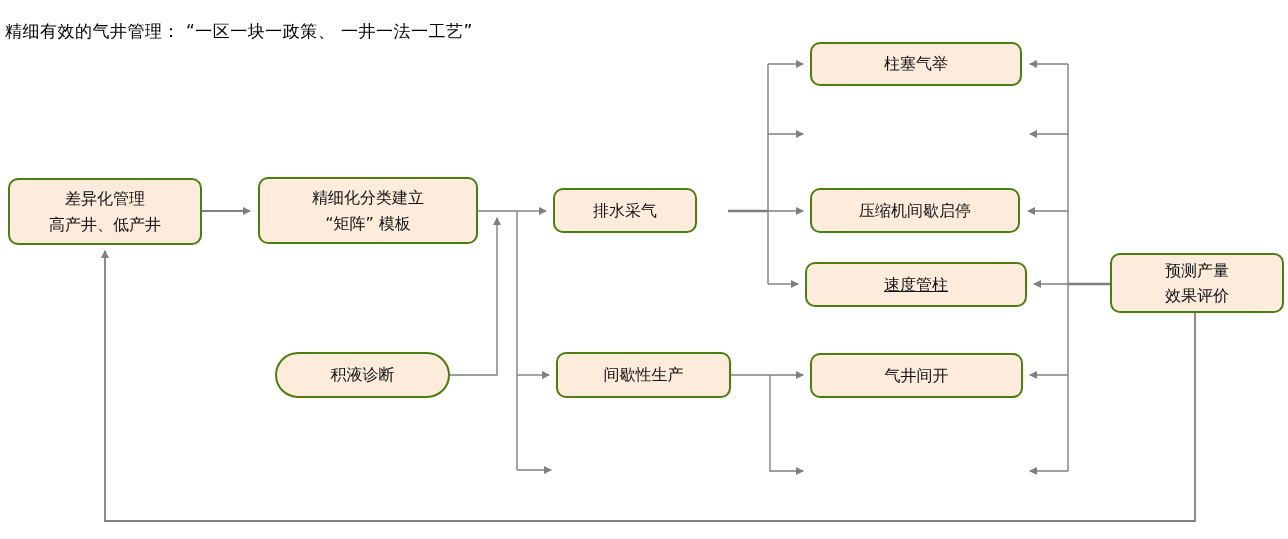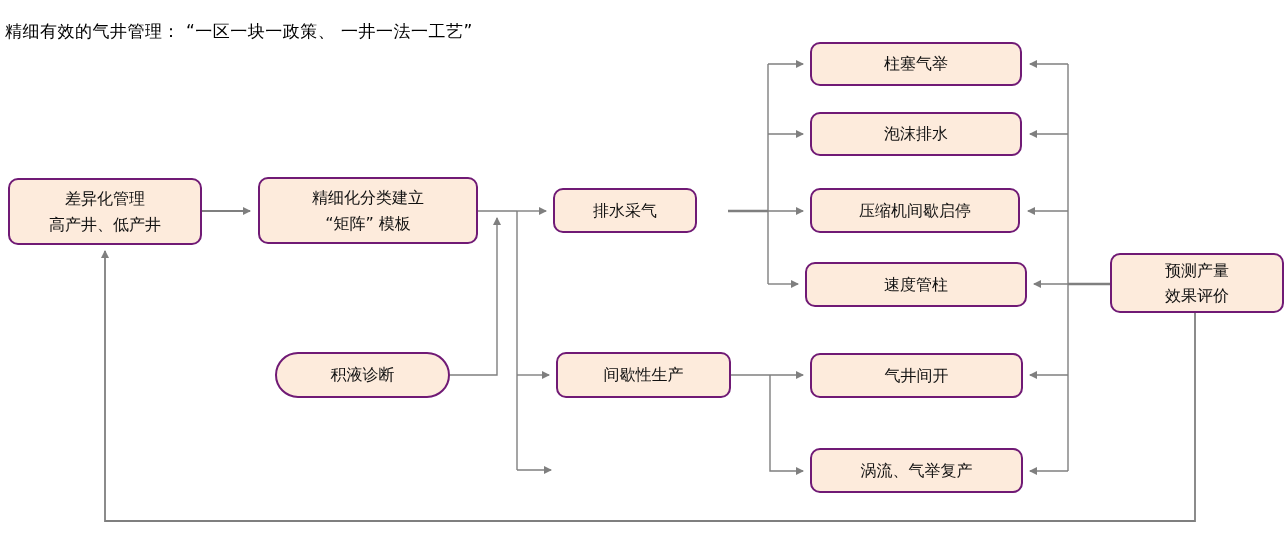--- a/index.html
+++ b/index.html
@@ -11,21 +11,21 @@
   #canvas{position:absolute;inset:0;}
   .title{
     position:absolute;left:5px;top:20px;
     font-size:17px;font-weight:normal;color:#000000;
     letter-spacing:0.5px;white-space:pre;
   }
   svg.connectors{position:absolute;left:0;top:0;pointer-events:none;}
   .node{
     position:absolute;
     background:#FDEBDC;
-    border:2px solid #701a75;
+    border:2px solid #4d7c0f;
     border-radius:10px;
     display:flex;align-items:center;justify-content:center;
     text-align:center;
     font-size:16px;color:#111111;
     line-height:26px;
     white-space:pre-line;
     box-sizing:border-box;
   }
 </style>
 </head>
@@ -96,38 +96,32 @@
 
   <div class="node" style="left:556px;top:352px;width:175px;height:46px;">
     <span>间歇性生产</span>
   </div>
 
 
   <div class="node" style="left:810px;top:42px;width:212px;height:44px;">
     <span>柱塞气举</span>
   </div>
 
-  <div class="node" style="left:810px;top:112px;width:212px;height:44px;">
-    <span>泡沫排水</span>
-  </div>
 
   <div class="node" style="left:810px;top:188px;width:210px;height:45px;">
     <span>压缩机间歇启停</span>
   </div>
 
-  <div class="node" style="left:805px;top:262px;width:222px;height:45px;">
+  <div class="node" style="left:805px;top:262px;width:222px;height:45px;text-decoration:underline;">
     <span>速度管柱</span>
   </div>
 
   <div class="node" style="left:810px;top:353px;width:213px;height:45px;">
     <span>气井间开</span>
   </div>
 
-  <div class="node" style="left:810px;top:448px;width:213px;height:45px;">
-    <span>涡流、气举复产</span>
-  </div>
 
   <div class="node" style="left:1110px;top:253px;width:174px;height:60px;line-height:25px;text-align:center;">
     <span>预测产量
 效果评价</span>
   </div>
 
 </div>
 
 </body></html>

